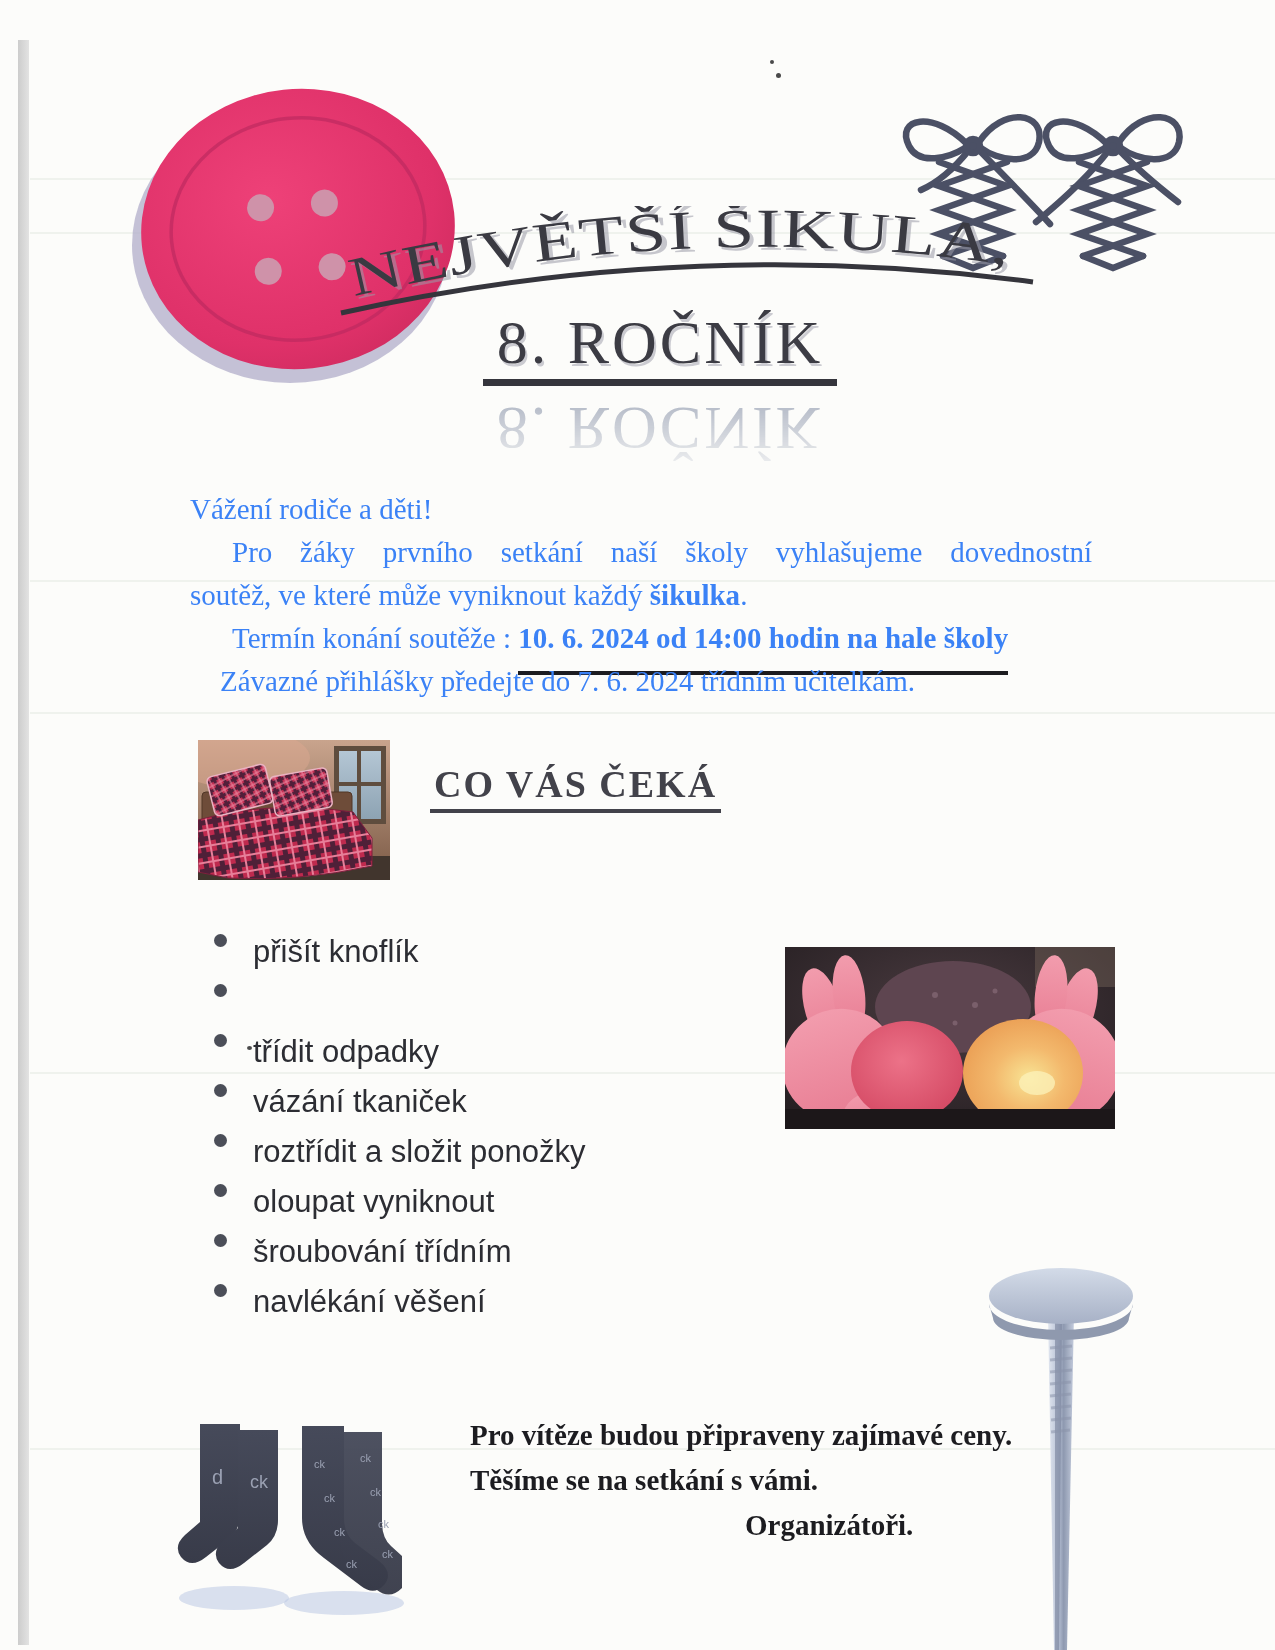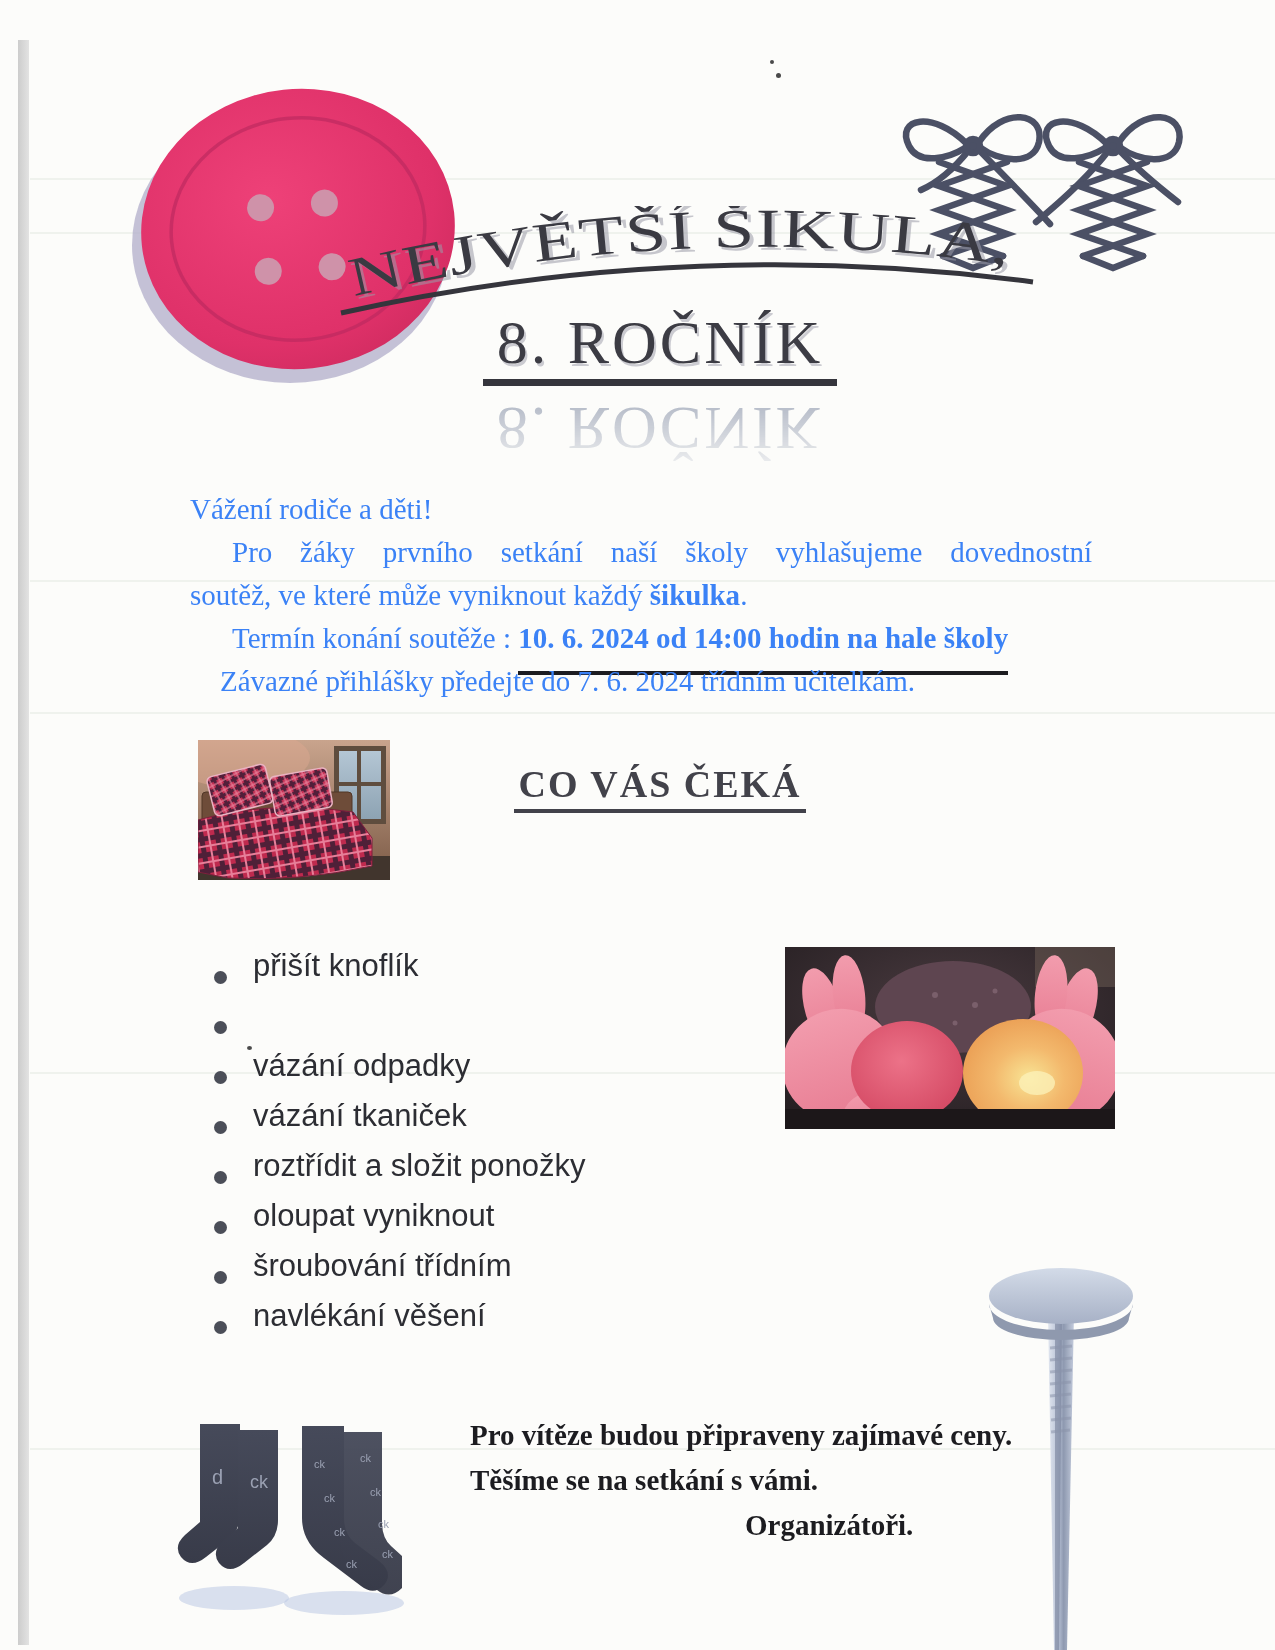--- a/index.html
+++ b/index.html
@@ -34,30 +34,30 @@
 
   
   .intro{position:absolute;left:190px;top:488px;width:902px;font-size:29px;line-height:43px;color:#3b82f6;}
   .jline{text-align:justify;text-align-last:justify;text-indent:42px;}
   .ind{text-indent:42px;}
   .ind2{text-indent:30px;}
   .b{font-weight:bold;}
   .term-val{font-weight:bold;border-bottom:4px solid #1c1c20;padding-bottom:17px;}
 
   
-  .section-heading-box{position:absolute;left:430px;top:762px;width:460px;text-align:center;}
+  .section-heading-box{position:absolute;left:430px;top:762px;width:460px;text-align:left;}
   .section-heading{
     display:inline-block;font-size:38px;font-weight:bold;letter-spacing:2px;color:#42424a;
     border-bottom:4px solid #42424a;padding:0 4px 3px 4px;
   }
 
   
   .tasks{position:absolute;left:214px;top:934px;width:500px;list-style:none;margin:0;padding:0;
     font-family:"Liberation Sans", sans-serif;font-size:31px;color:#2c2d33;}
-  .tasks li{height:50px;display:flex;align-items:flex-end;}
+  .tasks li{height:50px;display:flex;align-items:flex-start;}
   .tasks .dot{width:13px;height:13px;border-radius:50%;background:#4b4e58;margin-right:26px;flex:none;}
 
   
   .footer-text{position:absolute;left:470px;top:1413px;width:560px;font-size:29px;line-height:45px;color:#1c1c20;font-weight:bold;}
   .signature{margin-left:275px;}
 
   
   .photo{position:absolute;}
 </style>
 </head>
@@ -197,21 +197,21 @@
   <ul class="tasks">
     <li>
         <span class="dot"></span>
         <span>přišít knoflík</span>
       </li>
     <li>
         <span class="dot"></span>
       </li>
     <li>
         <span class="dot"></span>
-        <span>vázání odpadky</span>
+        <span>třídit odpadky</span>
       </li>
     <li>
         <span class="dot"></span>
         <span>vázání tkaniček</span>
       </li>
     <li>
         <span class="dot"></span>
         <span>roztřídit a složit ponožky</span>
       </li>
     <li>

